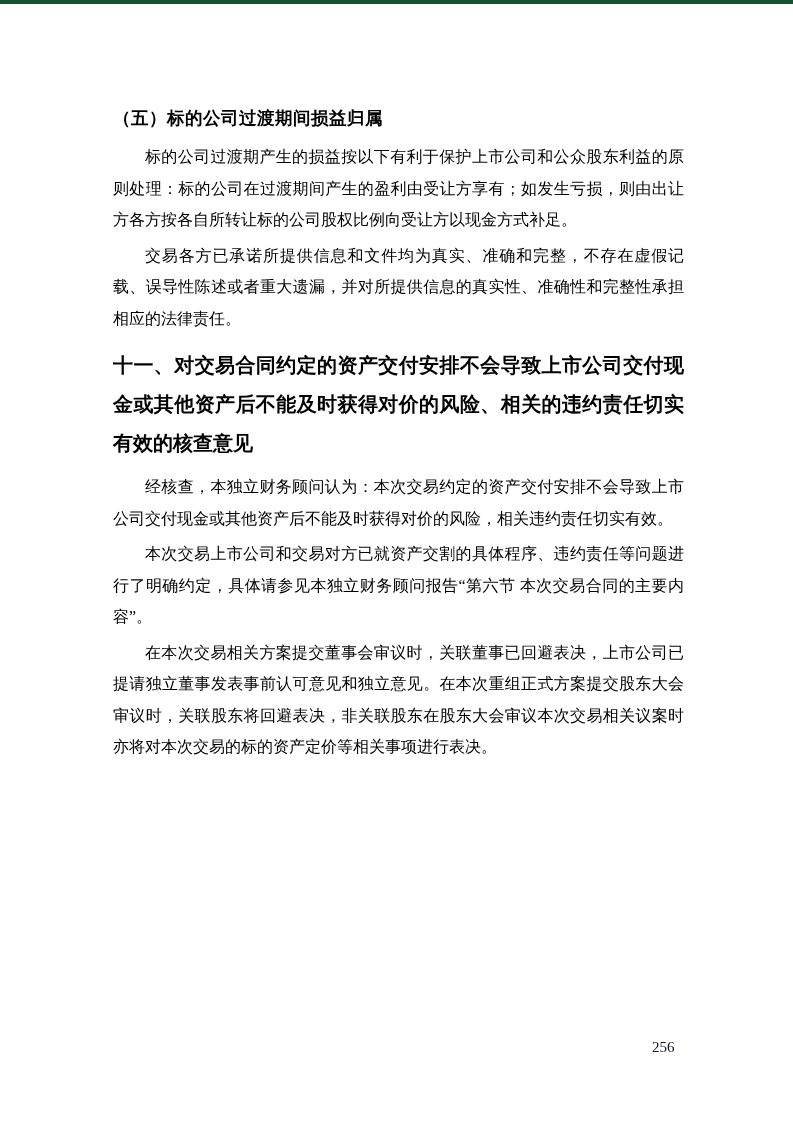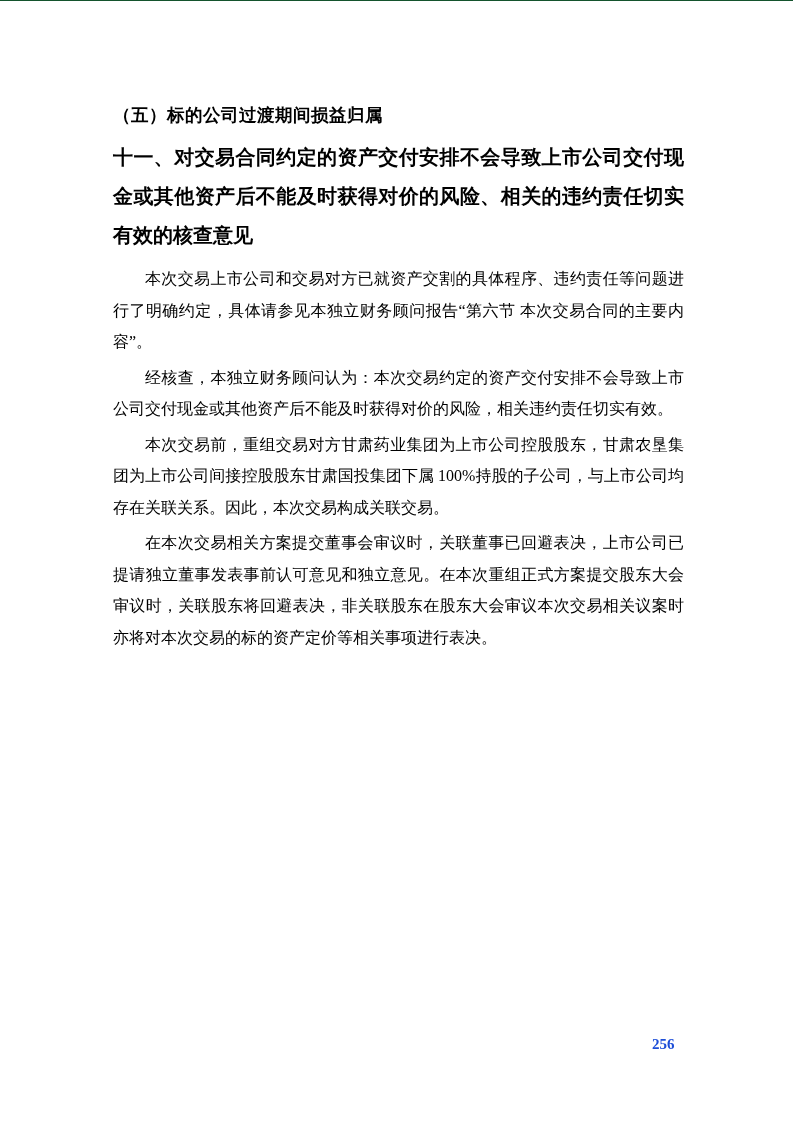--- a/index.html
+++ b/index.html
@@ -9,21 +9,21 @@
   }
   .page {
     position: relative;
     width: 793px;
     height: 1122px;
     background: #ffffff;
     color: #000000;
     font-family: "Liberation Serif", "DejaVu Serif", serif;
     overflow: hidden;
     box-sizing: border-box;
-    border-top: 1px solid #14532d;
+    border-top: 4px solid #14532d;
   }
   .content {
     position: absolute;
     left: 113px;
     top: 101px;
     width: 571px;
   }
   .content > :first-child {
     margin-top: 0;
   }
@@ -33,50 +33,50 @@
     font-size: 17.5px;
     line-height: 26px;
     margin: 21px 0 10px 0;
     letter-spacing: 0.5px;
   }
   .heading-main {
     font-family: "Liberation Sans", "DejaVu Sans", sans-serif;
     font-weight: 700;
     font-size: 20px;
     line-height: 39px;
-    margin: 4px 0 8px 0;
+    margin: 12px 0 8px 0;
     text-align: justify;
   }
   .para {
     font-size: 16px;
     line-height: 31.5px;
     margin: 4px 0;
     text-align: justify;
     text-indent: 32px;
   }
   .page-number {
     position: absolute;
     left: 652px;
     top: 1035px;
     font-size: 15px;
     font-family: "Liberation Serif", "DejaVu Serif", serif;
-    color: #1d4ed8;
-    font-weight: bold;
+    color: #0f172a;
   }
 </style>
 </head>
 <body>
 
 <div class="page">
   <div class="content">
     <h3 class="heading-sub">（五）标的公司过渡期间损益归属</h3>
+    <p class="para">标的公司过渡期产生的损益按以下有利于保护上市公司和公众股东利益的原则处理：标的公司在过渡期间产生的盈利由受让方享有；如发生亏损，则由出让方各方按各自所转让标的公司股权比例向受让方以现金方式补足。</p>
 
+    <p class="para">交易各方已承诺所提供信息和文件均为真实、准确和完整，不存在虚假记载、误导性陈述或者重大遗漏，并对所提供信息的真实性、准确性和完整性承担相应的法律责任。</p>
 
     <h2 class="heading-main">十一、对交易合同约定的资产交付安排不会导致上市公司交付现金或其他资产后不能及时获得对价的风险、相关的违约责任切实有效的核查意见</h2>
+    <p class="para">经核查，本独立财务顾问认为：本次交易约定的资产交付安排不会导致上市公司交付现金或其他资产后不能及时获得对价的风险，相关违约责任切实有效。</p>
     <p class="para">本次交易上市公司和交易对方已就资产交割的具体程序、违约责任等问题进行了明确约定，具体请参见本独立财务顾问报告“第六节 本次交易合同的主要内容”。</p>
-    <p class="para">经核查，本独立财务顾问认为：本次交易约定的资产交付安排不会导致上市公司交付现金或其他资产后不能及时获得对价的风险，相关违约责任切实有效。</p>
 
-    <p class="para">本次交易前，重组交易对方甘肃药业集团为上市公司控股股东，甘肃农垦集团为上市公司间接控股股东甘肃国投集团下属 100%持股的子公司，与上市公司均存在关联关系。因此，本次交易构成关联交易。</p>
     <p class="para">在本次交易相关方案提交董事会审议时，关联董事已回避表决，上市公司已提请独立董事发表事前认可意见和独立意见。在本次重组正式方案提交股东大会审议时，关联股东将回避表决，非关联股东在股东大会审议本次交易相关议案时亦将对本次交易的标的资产定价等相关事项进行表决。</p>
   </div>
 
   <div class="page-number">256</div>
 </div>
 
 </body></html>

